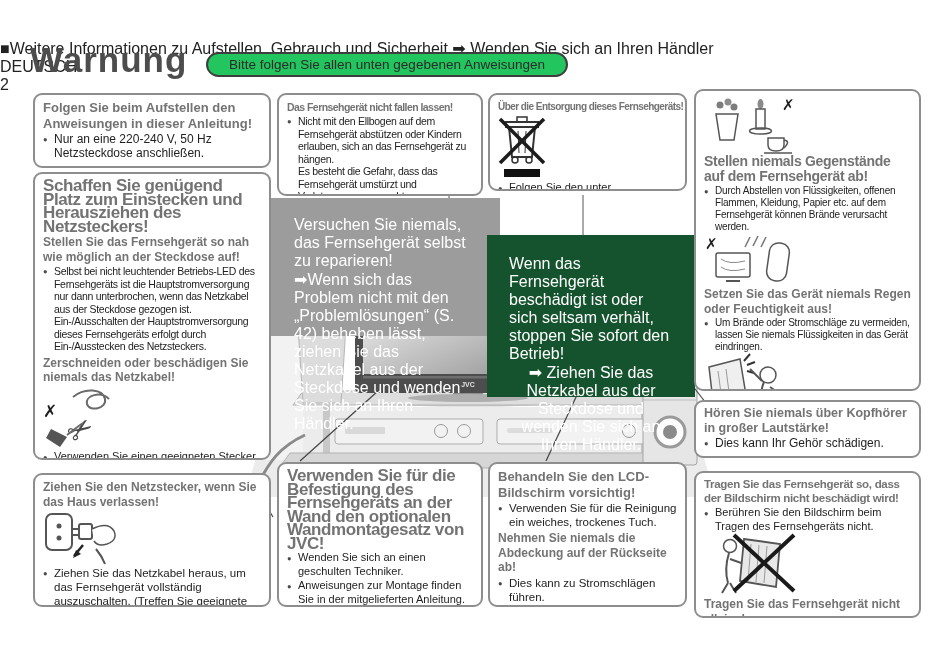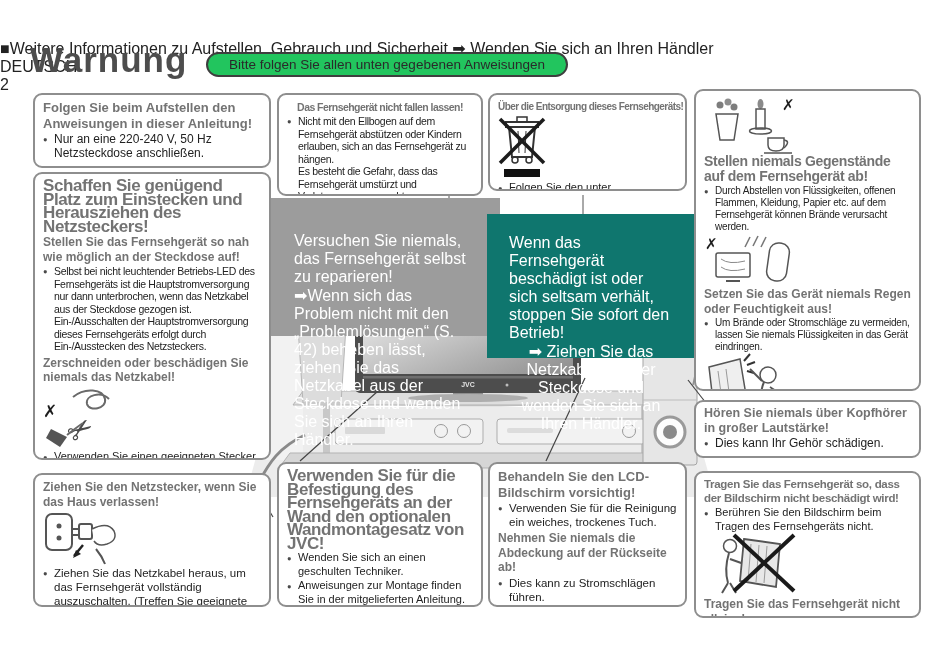--- a/index.html
+++ b/index.html
@@ -10,21 +10,21 @@
   .pill { position:absolute; left:206px; top:52px; width:362px; height:25px; border:2px solid #3e3e3e;
           border-radius:13px; display:flex; align-items:center; justify-content:center;
           font-size:13.5px; color:#2a2a2a; background:#22c55e; }
   .box { position:absolute; background:#fff; border:2px solid #8e8e8e; border-radius:9px;
          padding:5px 8px 4px; z-index:3; overflow:hidden; }
   .h { font-weight:bold; color:#737373; }
   .h13 { font-size:13px; line-height:15.5px; }
   .h12 { font-size:12px; line-height:14.5px; }
   .h11 { font-size:11.5px; line-height:13.5px; letter-spacing:-0.3px; }
   .hc  { font-size:17px; line-height:13.5px; letter-spacing:-0.4px; }
-  .hnw { font-size:10.5px; line-height:14px; letter-spacing:-0.55px; white-space:nowrap;text-align:center; }
+  .hnw { font-size:10.5px; line-height:14px; letter-spacing:-0.55px; white-space:nowrap; }
   .t12 { font-size:12px; line-height:14px; }
   .t115{ font-size:11.5px; line-height:14px; }
   .t11 { font-size:11px; line-height:13.5px; }
   .tc  { font-size:10.5px; line-height:12.5px; letter-spacing:-0.3px; }
   .t95 { font-size:9.5px; line-height:11.5px; letter-spacing:-0.2px; }
   .li { position:relative; padding-left:11px; margin-top:1px; }
   .li::before { content:"●"; position:absolute; left:0; top:1px; font-size:7.5px; color:#4a4a4a; }
   .cont { padding-left:11px; }
   .burst { position:absolute; z-index:2; color:#fff;
            clip-path:polygon(100% 50%,89.5% 56.3%,97.6% 65.5%,85.6% 68.2%,90.5% 79.4%,78.3% 78.3%,79.4% 90.5%,68.2% 85.6%,65.5% 97.6%,56.3% 89.5%,50% 100%,43.7% 89.5%,34.5% 97.6%,31.8% 85.6%,20.6% 90.5%,21.7% 78.3%,9.5% 79.4%,14.4% 68.2%,2.4% 65.5%,10.5% 56.3%,0% 50%,10.5% 43.7%,2.4% 34.5%,14.4% 31.8%,9.5% 20.6%,21.7% 21.7%,20.6% 9.5%,31.8% 14.4%,34.5% 2.4%,43.7% 10.5%,50% 0%,56.3% 10.5%,65.5% 2.4%,68.2% 14.4%,79.4% 9.5%,78.3% 21.7%,90.5% 20.6%,85.6% 31.8%,97.6% 34.5%,89.5% 43.7%)"; }
@@ -142,21 +142,21 @@
     </div>
     <div class="li t115">Ziehen Sie das Netzkabel heraus, um das Fernsehgerät vollständig auszuschalten. (Treffen Sie geeignete Vorkehrungen für bettlägerige Menschen.)</div>
   </div>
 
   <div class="box" style="left:277px;top:93px;width:206px;height:103px">
     <div class="h hnw">Das Fernsehgerät nicht fallen lassen!</div>
     <div class="li tc">Nicht mit den Ellbogen auf dem Fernsehgerät abstützen oder Kindern erlauben, sich an das Fernsehgerät zu hängen.</div>
     <div class="cont tc">Es besteht die Gefahr, dass das Fernsehgerät umstürzt und Verletzungen verursacht.</div>
   </div>
 
-  <div class="burst" style="left:268px;top:198px;width:232px;height:138px;background:#9c9c9c;padding:34px 26px 8px">
+  <div class="burst" style="left:268px;top:198px;width:232px;height:138px;background:#9c9c9c;padding:18px 26px 8px">
     <div class="bh">Versuchen Sie niemals, das Fernsehgerät selbst zu reparieren!</div>
     <div class="bb">➡Wenn sich das Problem nicht mit den „Problemlösungen“ (S. 42) beheben lässt, ziehen Sie das Netzkabel aus der Steckdose und wenden Sie sich an Ihren Händler.</div>
   </div>
 
   <div class="box" style="left:277px;top:462px;width:206px;height:145px">
     <div class="h hc">Verwenden Sie für die Befestigung des Fernsehgeräts an der Wand den optionalen Wandmontagesatz von JVC!</div>
     <div class="li t11">Wenden Sie sich an einen geschulten Techniker.</div>
     <div class="li t11">Anweisungen zur Montage finden Sie in der mitgelieferten Anleitung.</div>
     <div class="li tc">JVC übernimmt keine Haftung für Schäden, die durch unsachgemäße Montage entstehen.</div>
   </div>
@@ -173,21 +173,21 @@
         <circle cx="17" cy="46" r="3" fill="none" stroke="#333" stroke-width="1.5"></circle>
         <circle cx="31" cy="46" r="3" fill="none" stroke="#333" stroke-width="1.5"></circle>
         <line x1="2" y1="5" x2="46" y2="49" stroke="#1c1c1c" stroke-width="3.5"></line>
         <line x1="46" y1="5" x2="2" y2="49" stroke="#1c1c1c" stroke-width="3.5"></line>
         <rect x="6" y="55" width="36" height="8" fill="#111"></rect>
       </svg>
     </div>
     <div class="li t11">Folgen Sie den unter „Benutzerinformationen zur Entsorgung alter Geräte und Batterien“ gegebenen Anweisungen (S. 1).</div>
   </div>
 
-  <div class="burst" style="left:487px;top:214px;width:208px;height:144px;background:#0f766e;padding:20px 22px 8px">
+  <div class="burst" style="left:487px;top:235px;width:208px;height:162px;background:#14532d;padding:20px 22px 8px">
     <div class="bh">Wenn das Fernsehgerät beschädigt ist oder sich seltsam verhält, stoppen Sie sofort den Betrieb!</div>
     <div class="bb" style="text-align:center">➡ Ziehen Sie das Netzkabel aus der Steckdose und wenden Sie sich an Ihren Händler.</div>
   </div>
 
   <div class="box" style="left:488px;top:462px;width:199px;height:145px">
     <div class="h h13">Behandeln Sie den LCD-Bildschirm vorsichtig!</div>
     <div class="li t115">Verwenden Sie für die Reinigung ein weiches, trockenes Tuch.</div>
     <div class="h h12" style="margin-top:2px">Nehmen Sie niemals die Abdeckung auf der Rückseite ab!</div>
     <div class="li t115">Dies kann zu Stromschlägen führen.</div>
   </div>

